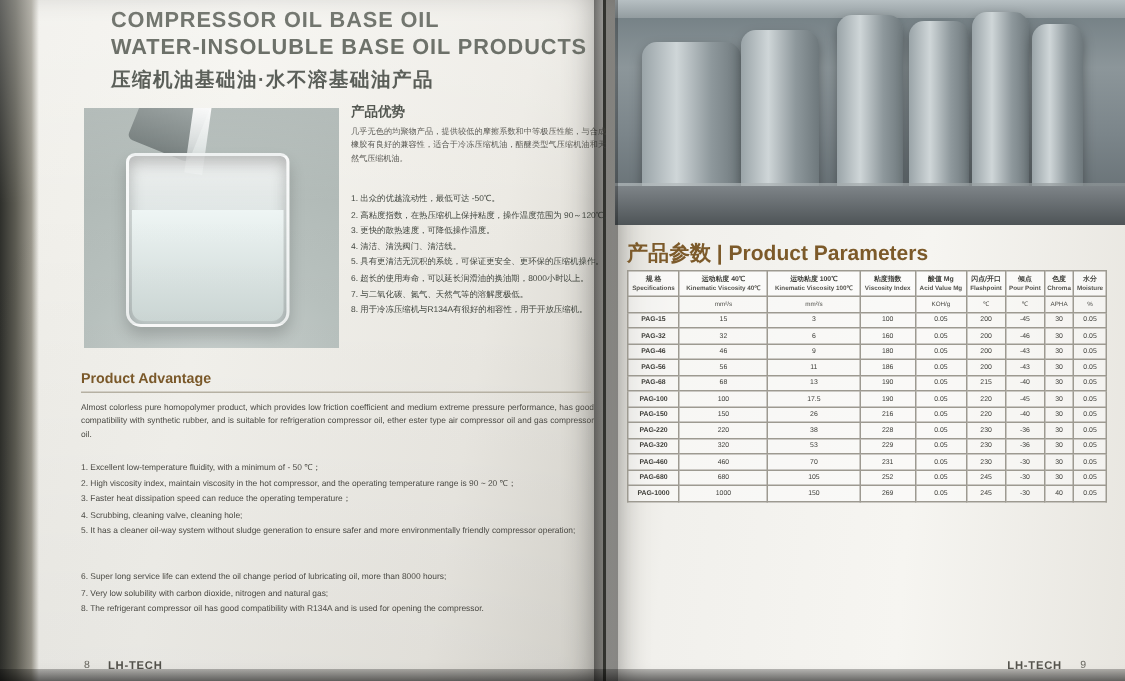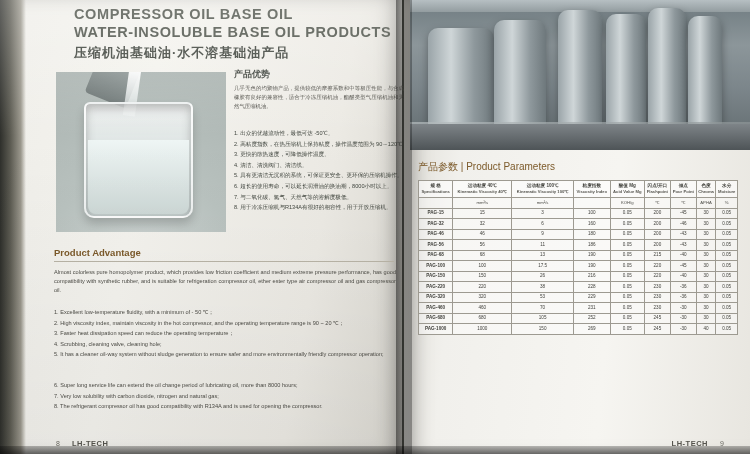--- a/index.html
+++ b/index.html
@@ -152,21 +152,21 @@
     background:linear-gradient(90deg,#b6bdbf,#8e9597);
     opacity:.7;
   }
   .ceil{
     position:absolute;left:0;top:0;width:340px;height:12px;
     background:linear-gradient(180deg,#c8d0d3,#9aa3a6);
     opacity:.8;
   }
 
   .pp-heading{
-    position:absolute;left:14px;top:160px;font-size:10px;color:#7c5a2a;font-weight:normal;
+    position:absolute;left:14px;top:160px;font-size:14px;color:#7c5a2a;font-weight:bold;
   }
 
   table.params{
     position:absolute;left:14px;top:180px;width:320px;
     border-collapse:collapse;
     font-size:4.6px;color:#3f3f3a;
     background:rgba(255,255,255,.45);
   }
   table.params th, table.params td{
     border:.5px solid #9d9a91;

